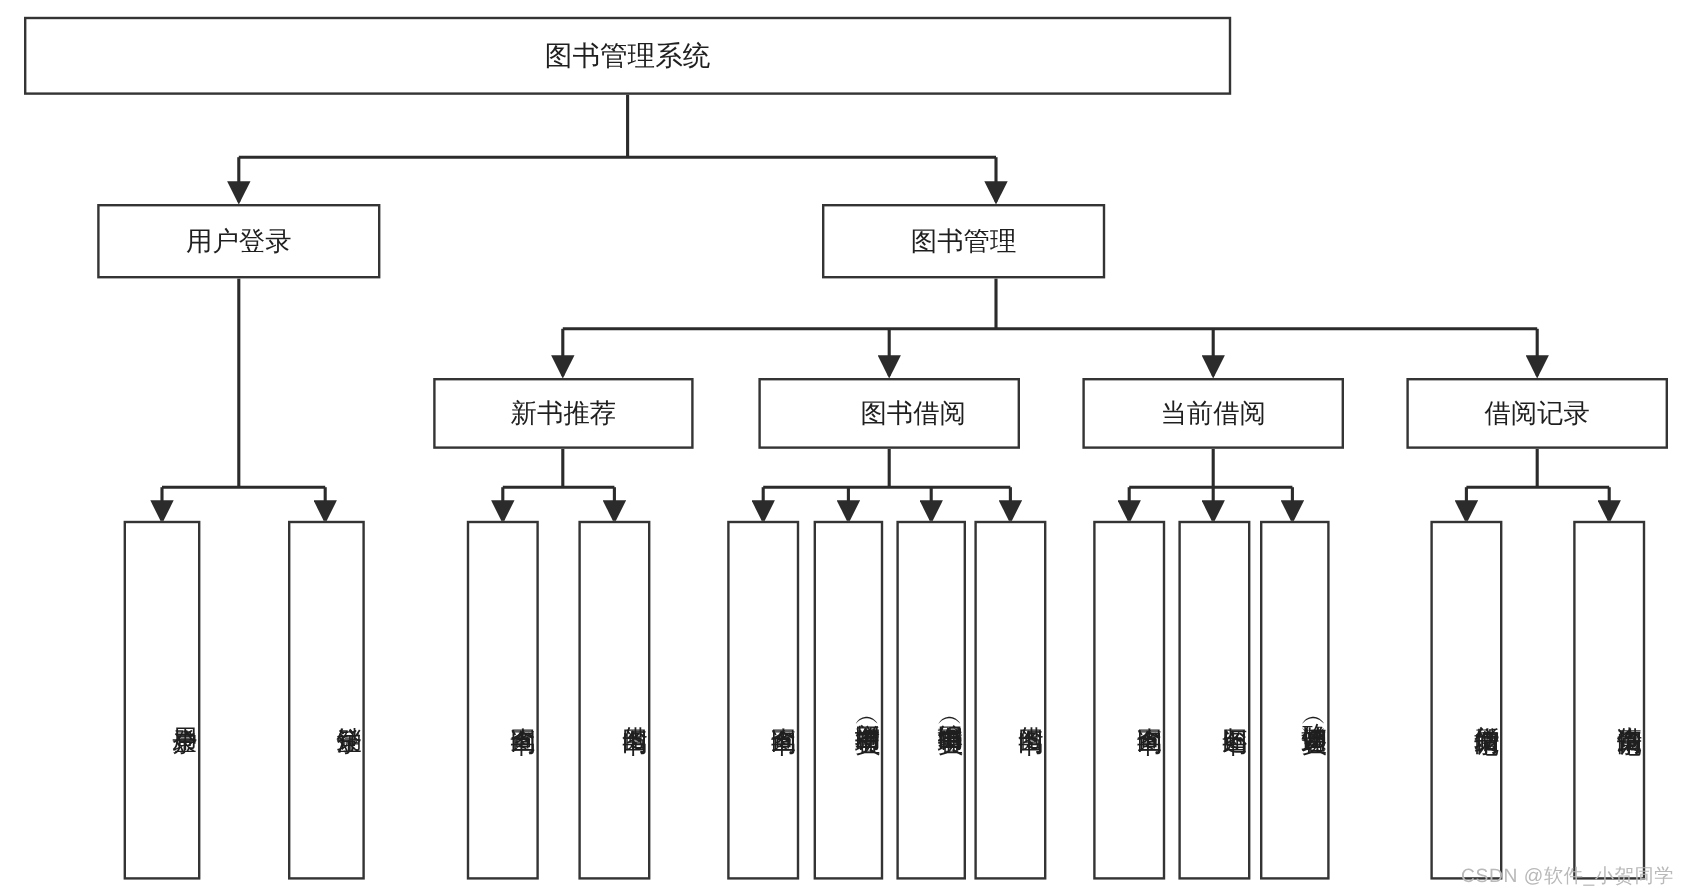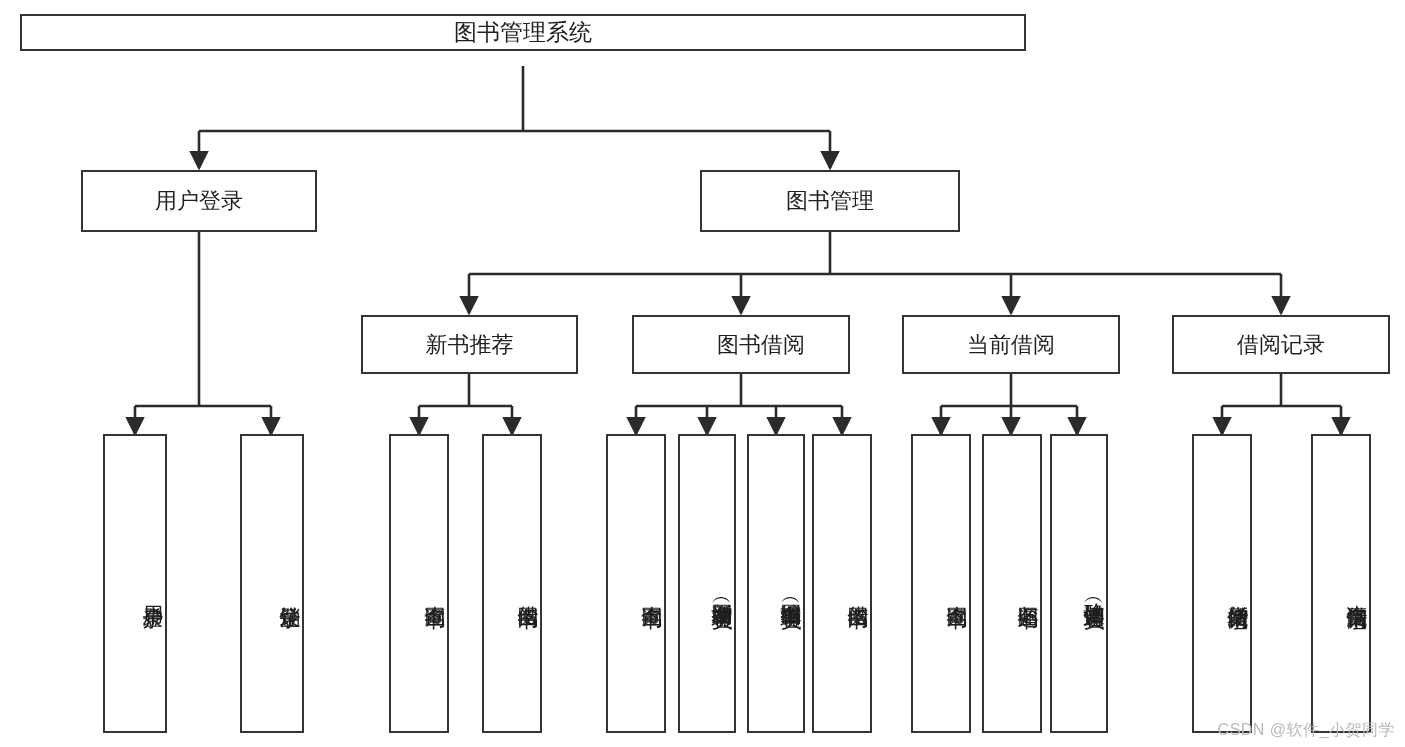--- a/index.html
+++ b/index.html
@@ -111,28 +111,28 @@
       <path d="M 1011 406 L 1011 434" marker-end="url(#arw)"></path>
       <path d="M 1077 406 L 1077 434" marker-end="url(#arw)"></path>
 
       <path d="M 1281 374 L 1281 406"></path>
       <path d="M 1222 406 L 1341 406"></path>
       <path d="M 1222 406 L 1222 434" marker-end="url(#arw)"></path>
       <path d="M 1341 406 L 1341 434" marker-end="url(#arw)"></path>
     </g>
   </svg>
 
-  <div class="node root" style="left:20px;top:14px;width:1006px;height:37px;">
+  <div class="node root" style="left:20px;top:14px;width:1006px;height:65px;">
     <span>图书管理系统</span>
   </div>
 
   <div class="node h" style="left:81px;top:170px;width:236px;height:62px;">
     <span>用户登录</span>
   </div>
-  <div class="node h" style="left:700px;top:170px;width:260px;height:62px;">
+  <div class="node h" style="left:685px;top:170px;width:236px;height:62px;">
     <span>图书管理</span>
   </div>
 
   <div class="node h" style="left:361px;top:315px;width:217px;height:59px;font-family:Liberation Serif, serif;">
     <span>新书推荐</span>
   </div>
   <div class="node h" style="left:632px;top:315px;width:218px;height:59px;padding-left:40px;">
     <span>图书借阅</span>
   </div>
   <div class="node h" style="left:902px;top:315px;width:218px;height:59px;">

